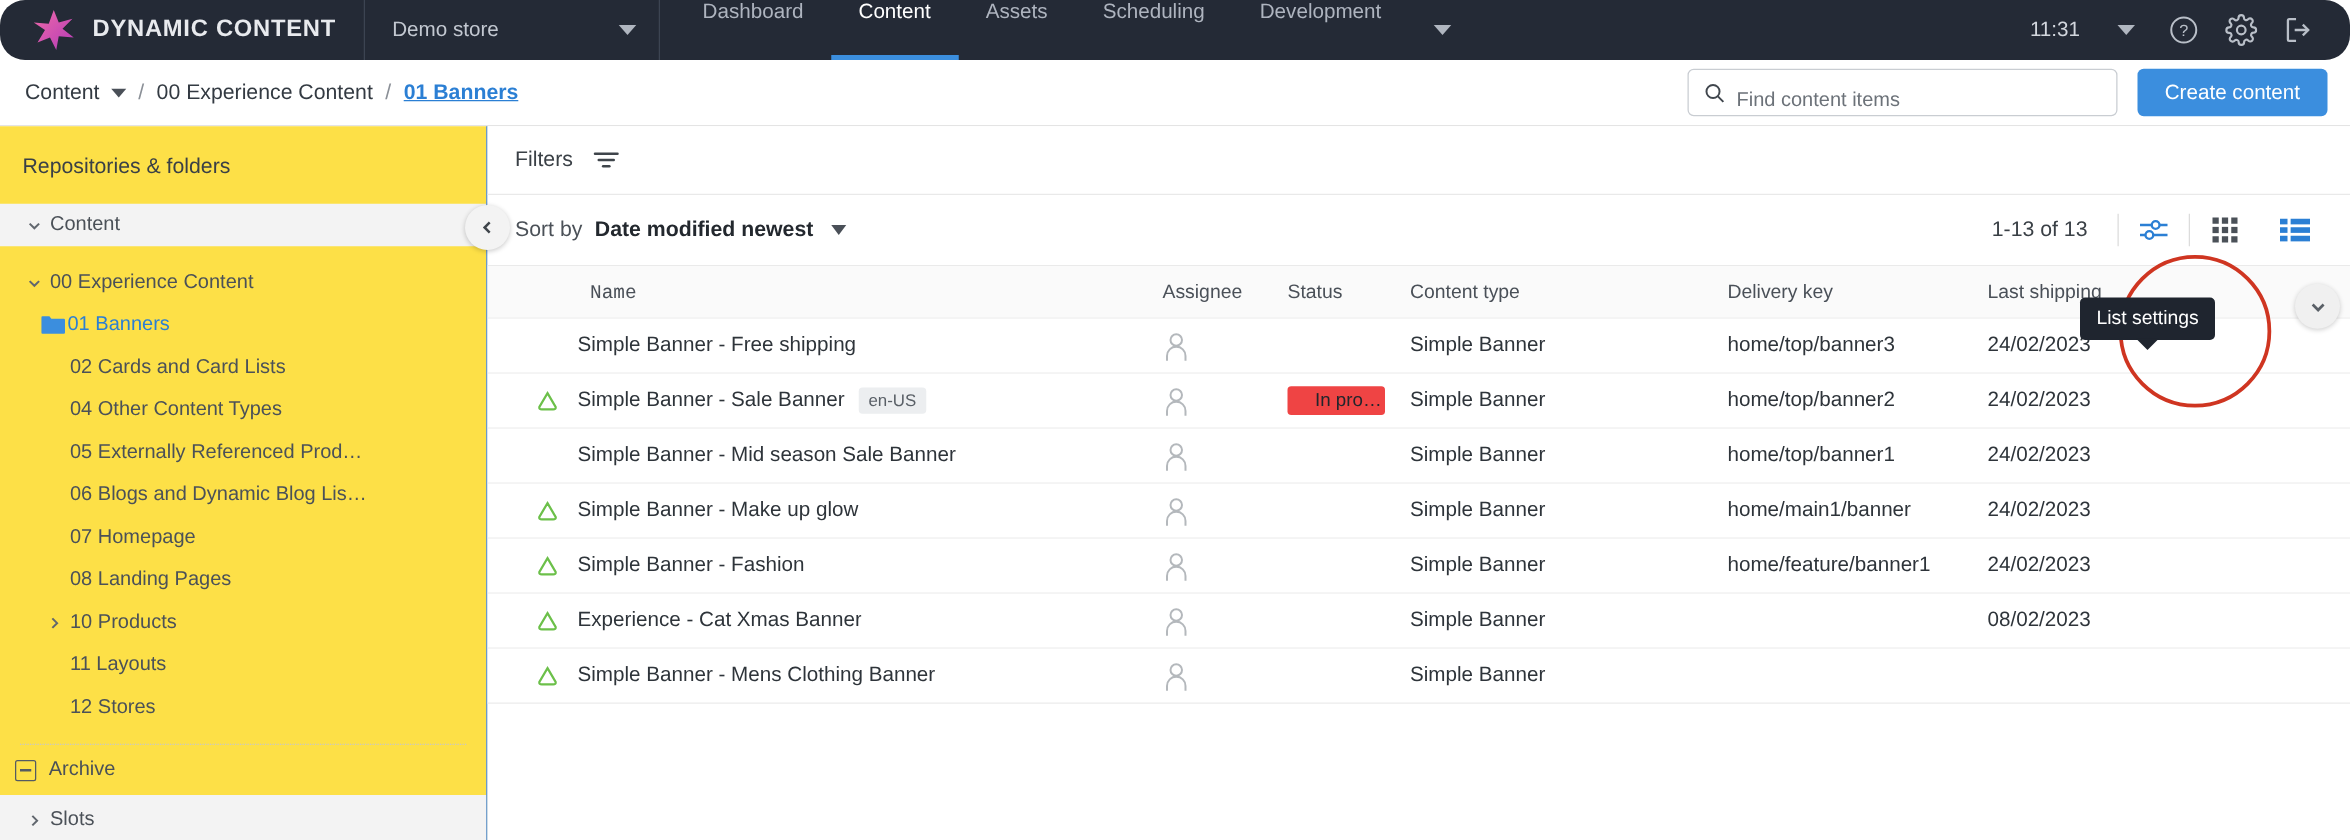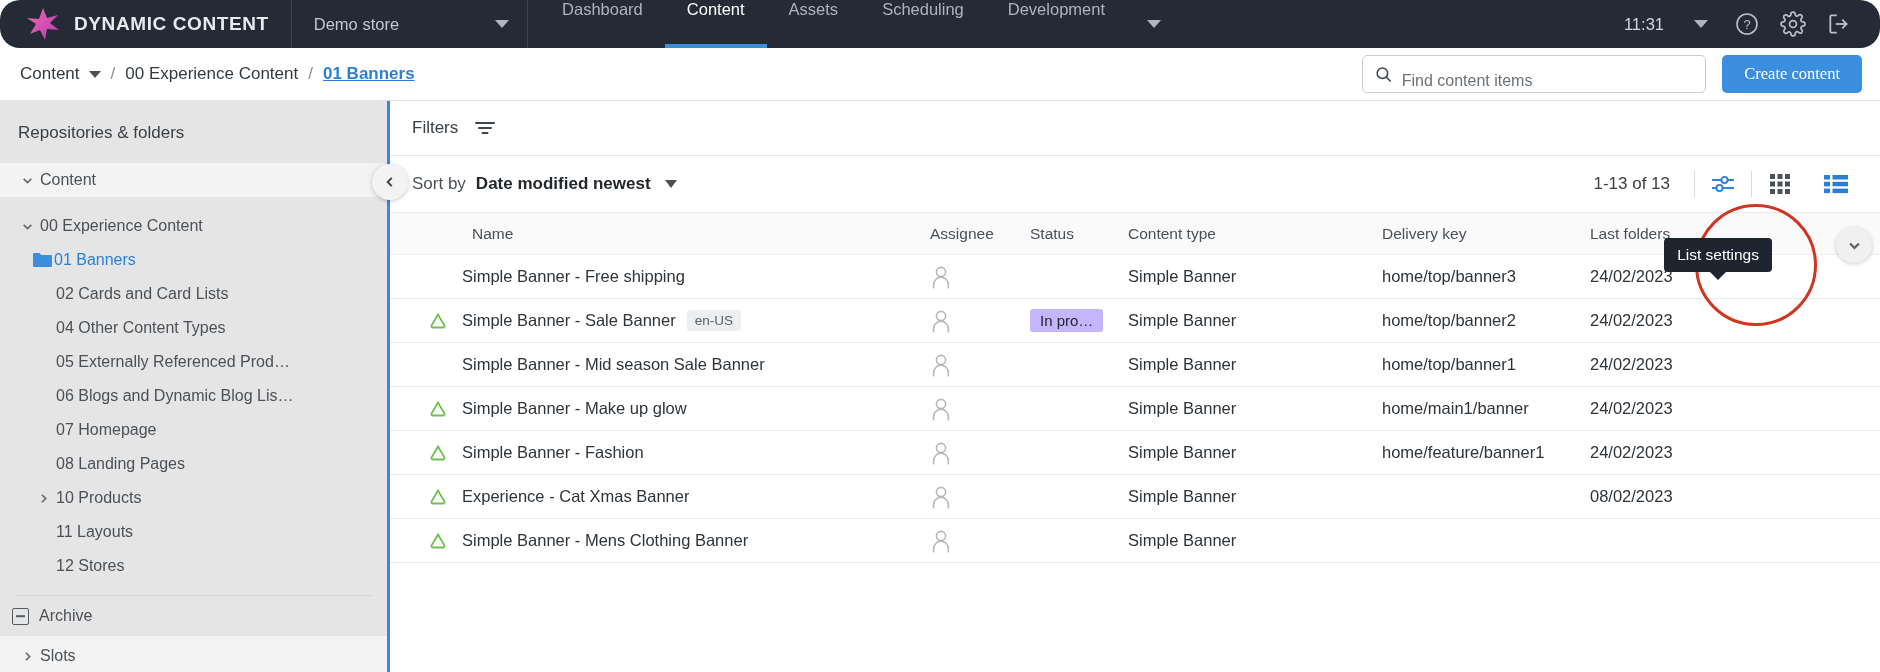--- a/index.html
+++ b/index.html
@@ -131,34 +131,34 @@
   }
   .search-box input::placeholder { color: #6c7279; }
   .btn-primary {
     height: 38px;
     background: #3b8ede;
     color: #ffffff;
     border: none;
     border-radius: 5px;
     padding: 1px 22px;
     font-size: 16.5px;
-    font-family: Liberation Serif, serif;
+    font-family: Liberation Sans, sans-serif;
     cursor: pointer;
     white-space: nowrap;
   }
 
   
   .body-wrap { display: flex; height: calc(672px - 48px - 53px); position: relative; }
 
   
   .sidebar {
     width: 390px;
     flex: 0 0 390px;
-    background: #e5e5e5;
-    border-right: 3px solid #3b82f6;
+    background: #fde047;
+    border-right: 1px solid #3b82f6;
     position: relative;
     overflow: hidden;
   }
   .side-title {
     font-size: 17px;
     color: #3a4046;
     padding: 22px 0 20px 18px;
   }
   .tree-row {
     display: flex; align-items: center;
@@ -316,45 +316,45 @@
   .trow {
     display: flex; align-items: center;
     height: 44px;
     border-bottom: 1px solid #ebebeb;
     font-size: 16.5px;
     color: #2e343a;
     cursor: pointer;
     background: #fff;
   }
   .c-name   { width: 540px; flex: 0 0 540px; display: flex; align-items: center; padding-left: 82px; min-width: 0; }
-  .thead .c-name { padding-left: 82px; }
+  .thead .c-name { padding-left: 82px; font-family: Liberation Mono, monospace; }
   .c-assignee { width: 100px; flex: 0 0 100px; display: flex; align-items: center; }
   .c-status { width: 98px;  flex: 0 0 98px; display: flex; align-items: center; }
   .c-ctype  { width: 254px; flex: 0 0 254px; }
   .c-dkey   { width: 208px; flex: 0 0 208px; }
   .c-modif  { flex: 1 1 auto; }
 
   .row-cloud { width: 34px; flex: 0 0 34px; margin-left: -44px; display: flex; align-items: center; }
   .row-cloud.empty { visibility: hidden; }
   .row-name-txt { white-space: nowrap; overflow: hidden; text-overflow: ellipsis; }
   .locale-badge {
     background: #eceef0;
     color: #5a6067;
     font-size: 13.5px;
     border-radius: 3px;
     padding: 3px 8px;
     margin-left: 11px;
     white-space: nowrap;
   }
   .status-chip {
-    background: #c4b5fd;
+    background: #ef4444;
     color: #20262c;
     font-size: 15px;
     border-radius: 3px;
-    padding: 3px 10px;
+    padding: 3px 22px;
     max-width: 78px;
     overflow: hidden;
     white-space: nowrap;
   }
   .avatar-ico { opacity: 0.65; }
 </style>
 </head>
 <body>
 
 <div class="topnav">
@@ -610,21 +610,21 @@
     <div class="tooltip">List settings</div>
     <div class="red-circle"></div>
 
     <div class="table-area">
       <div class="thead">
         <div class="c-name">Name</div>
         <div class="c-assignee">Assignee</div>
         <div class="c-status">Status</div>
         <div class="c-ctype">Content type</div>
         <div class="c-dkey">Delivery key</div>
-        <div class="c-modif">Last folders</div>
+        <div class="c-modif">Last shipping</div>
       </div>
 
       <div id="rows-host">
           <div class="trow">
             <div class="c-name">
               <span class="row-cloud empty">
                 <svg width="20" height="18" viewBox="0 0 20 18" fill="none" stroke="#6cc04a" stroke-width="1.8">
                   <path d="M10 2.5 L16.5 13.5 Q17 15.5 14.5 15.5 L5.5 15.5 Q3 15.5 3.5 13.5 Z"></path>
                 </svg>
               </span>

